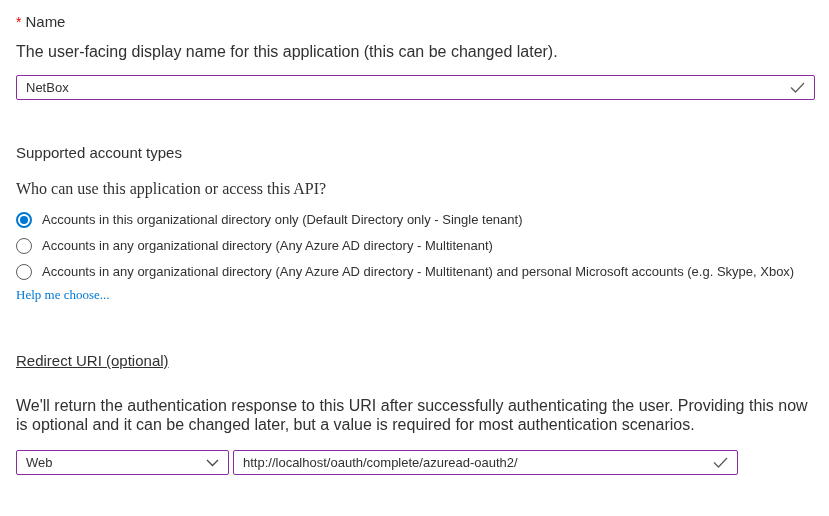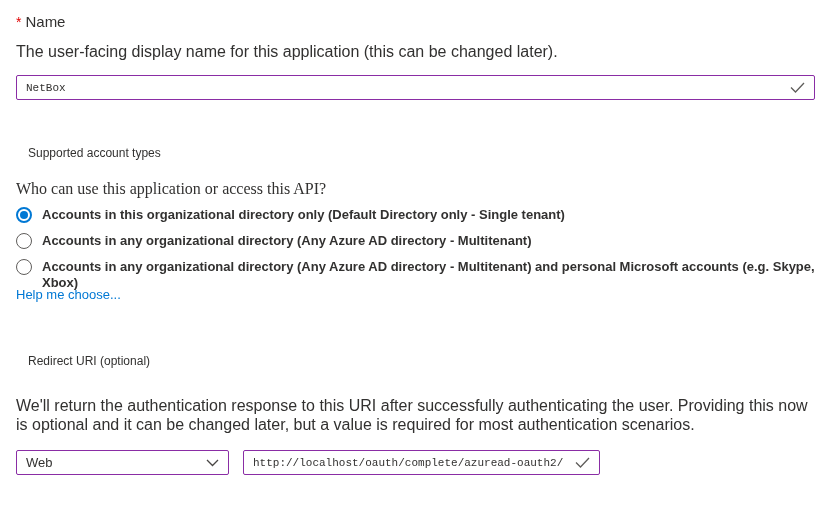--- a/index.html
+++ b/index.html
@@ -21,27 +21,27 @@
     margin-top: 12px;
     font-size: 15px;
     line-height: 20px;
   }
   .required {
     color: #e00000;
     margin-right: 4px;
     font-size: 14px;
   }
   .section-title {
-    font-size: 12px;
+    font-size: 15px;
     font-weight: 400;
     line-height: 20px;
-    margin: 12px;
+    margin: 0;
   }
   .title-accounts { margin-top: 43px; }
-  .title-redirect { margin-top: 48px; }
+  .title-redirect { margin-top: 48px; text-decoration: underline; }
   .desc {
     font-size: 16px;
     line-height: 16px;
     margin: 12px 0 0 0;
   }
   .question { margin-top: 18px; font-family: Liberation Serif, serif; }
   .desc2 {
     margin-top: 25px;
     line-height: 19px;
     max-width: 799px;
@@ -54,35 +54,34 @@
     height: 25px;
     box-sizing: border-box;
     background: #fff;
     padding-right: 9px;
   }
   .name-box { margin-top: 15px; width: 799px; }
   .textbox input {
     border: none;
     outline: none;
     flex: 1 1 auto;
-    font-family: Liberation Mono, monospace;
-    font-size: 11px;
+    font-family: Liberation Sans, sans-serif;
+    font-size: 13px;
     color: #323130;
     padding: 0 4px 0 9px;
     background: transparent;
     min-width: 0;
   }
   .check-icon { flex: 0 0 auto; }
   .radios { margin-top: 10px; }
   .radio-row {
     display: flex;
-    align-items: flex-start;
+    align-items: center;
     height: 26px;
     cursor: pointer;
-    font-weight: bold;
   }
   .radio {
     width: 16px;
     height: 16px;
     border-radius: 50%;
     border: 1px solid #5f5d5b;
     box-sizing: border-box;
     background: #fff;
     flex: 0 0 auto;
     position: relative;
@@ -99,42 +98,43 @@
     margin-left: 10px;
     font-size: 13px;
     line-height: 16px;
   }
   .help-link {
     display: inline-block;
     font-size: 13px;
     color: #0078d4;
     text-decoration: none;
     cursor: pointer;
+    font-family: Liberation Serif, serif;
   }
   .controls-row {
     display: flex;
-    gap: 14px;
+    gap: 4px;
     margin-top: 16px;
     align-items: flex-end;
   }
   .selectbox {
     width: 213px;
     height: 25px;
     box-sizing: border-box;
     border: 1.5px solid #8a2da5;
     border-radius: 2px;
     display: flex;
     align-items: center;
     justify-content: space-between;
     padding: 0 9px;
     font-size: 13px;
     cursor: pointer;
     background: #fff;
   }
-  .uri-box { width: 357px; }
+  .uri-box { width: 505px; }
 </style>
 </head>
 <body>
 
 <div class="page">
 
   
   <div class="label-row">
     <span class="required">*</span><span>Name</span>
   </div>

